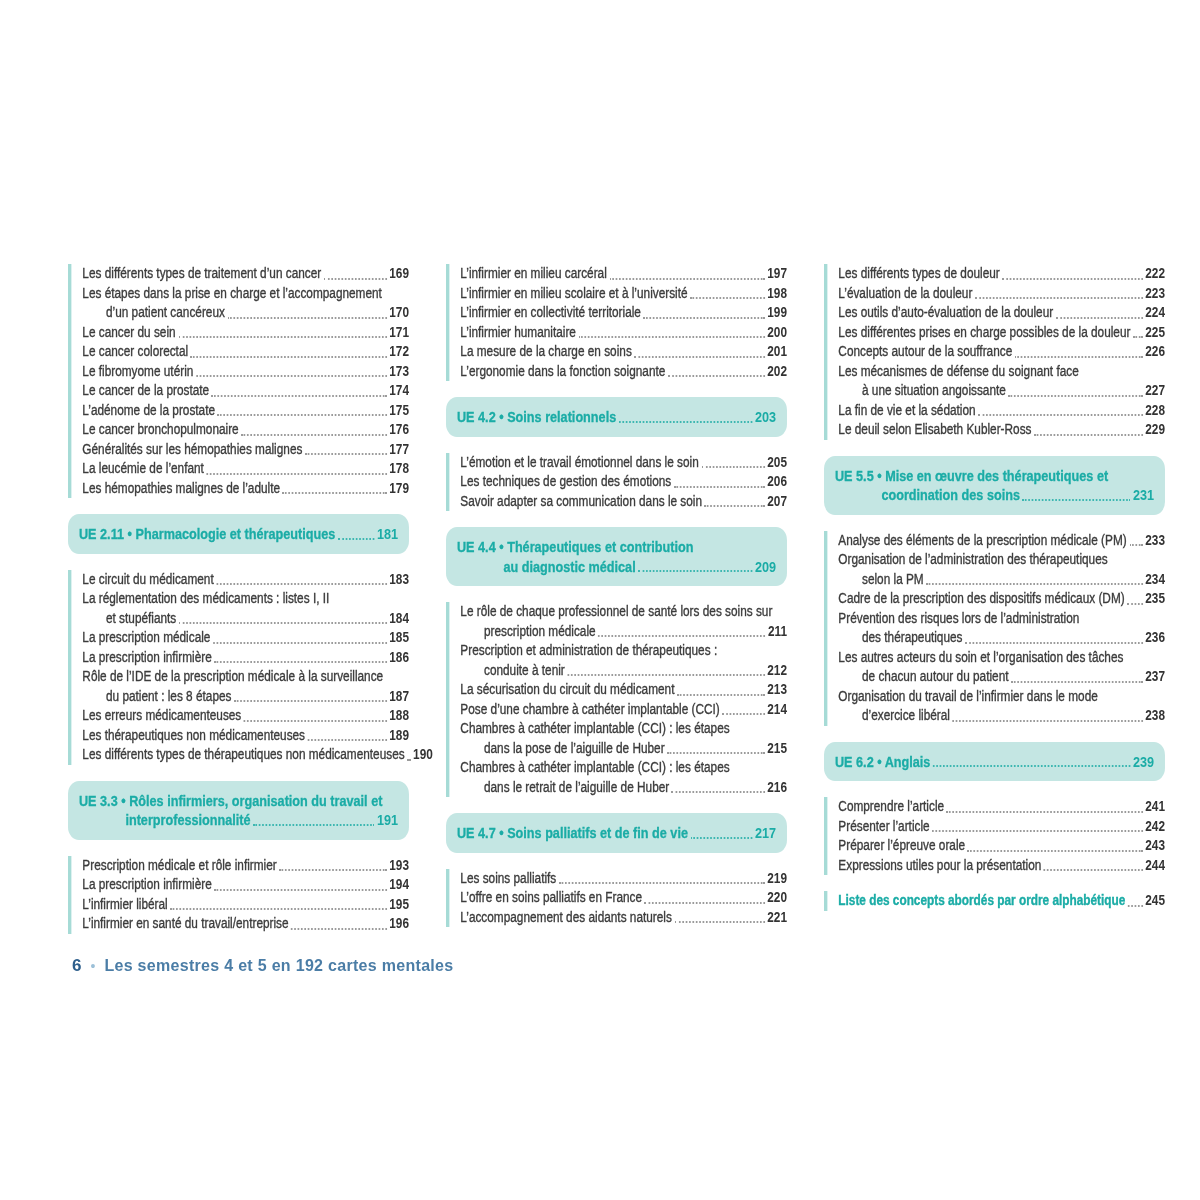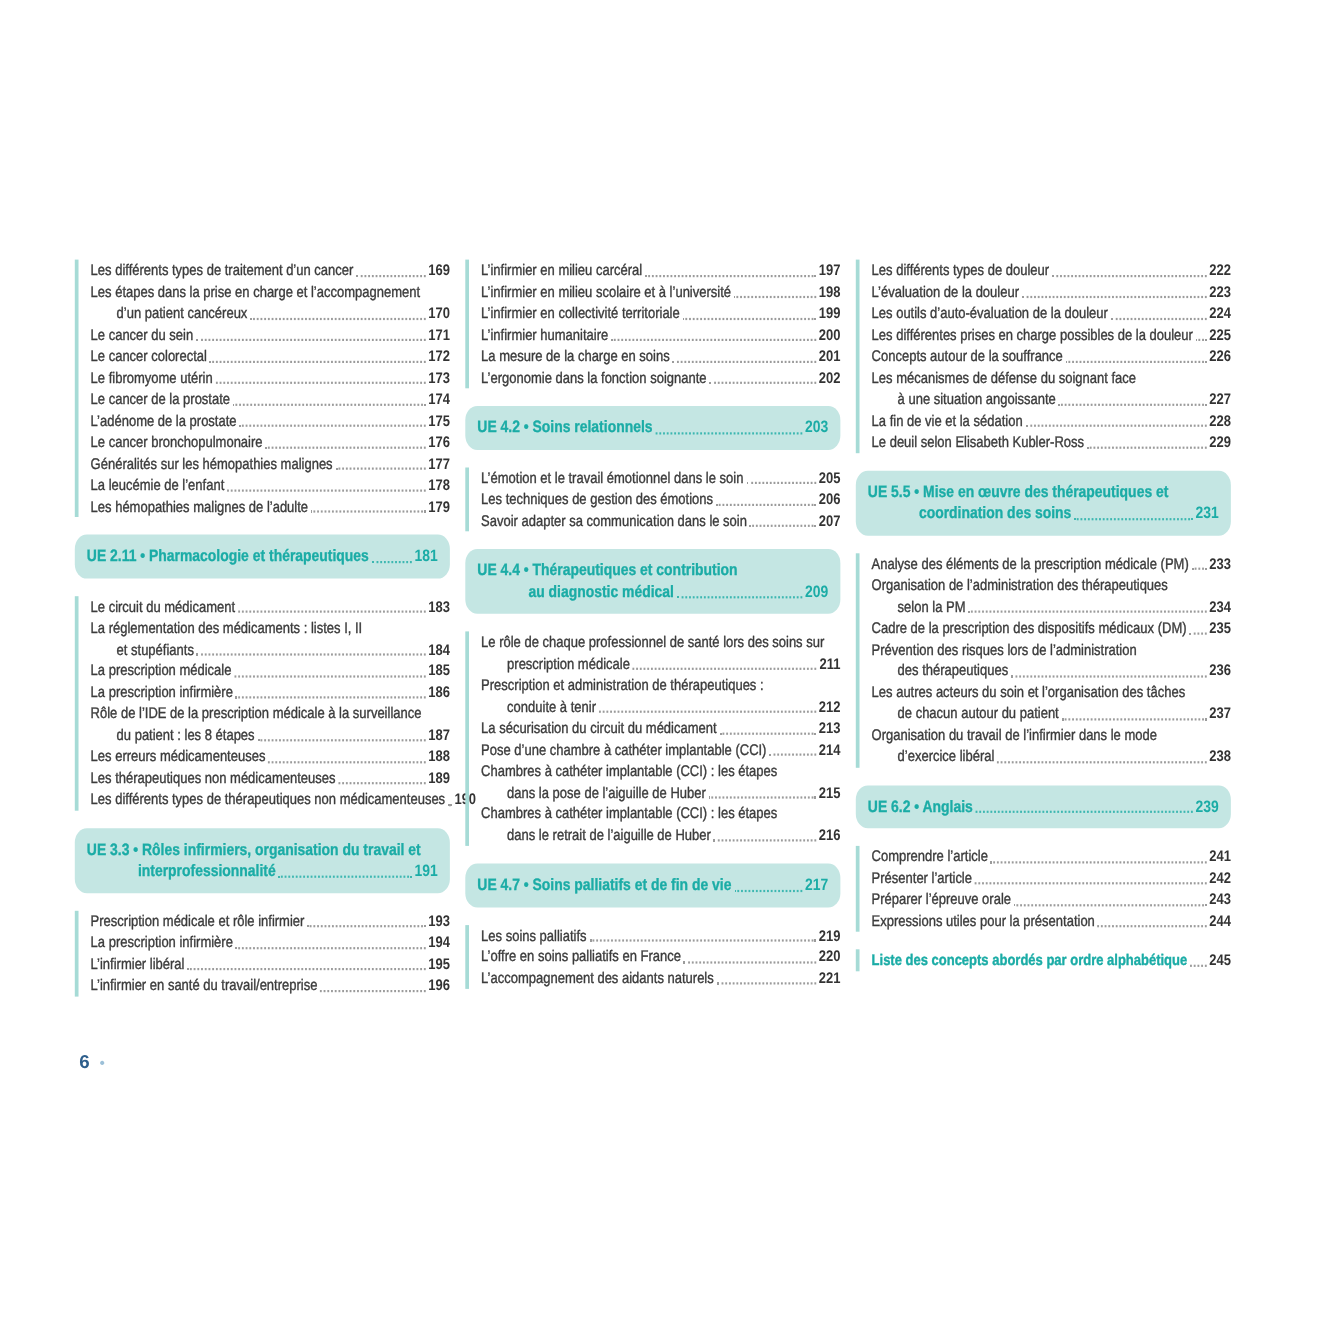--- a/index.html
+++ b/index.html
@@ -1,20 +1,20 @@
 <!DOCTYPE html>
 <html><head>
 <meta charset="utf-8">
 <style>
   html,body{margin:0;padding:0;background:#fff;}
   .page{
     position:relative;width:1200px;height:1200px;background:#ffffff;
     font-family:"Liberation Sans",sans-serif;overflow:hidden;
   }
-  .columns{position:absolute;left:68px;top:236px;display:flex;gap:14px;justify-content:space-between;}
+  .columns{position:absolute;left:68px;top:264px;display:flex;gap:37px;justify-content:space-between;}
   .column{width:341px;flex:none;}
   
   .col-inner{width:404px;transform:scaleX(0.844);transform-origin:0 0;}
 
   .block{margin-bottom:16px;}
   .items,.link{border-left:4px solid #a6dbd6;padding-left:13px;}
   .section{
     background:#c4e6e3;border-radius:13px;padding:10px 13px;
     margin:5px 0 16px 0;
   }
@@ -474,14 +474,15 @@
               <span class="pagenum">245</span>
             </div>
           </div>
         </div>
       </div>
     </div>
 
   <div class="footer">
     <span class="num">6</span>
     <span class="dot">•</span>
+    <span class="title">Les semestres 4 et 5 en 192 cartes mentales</span>
   </div>
 </div>
 
 </body></html>

